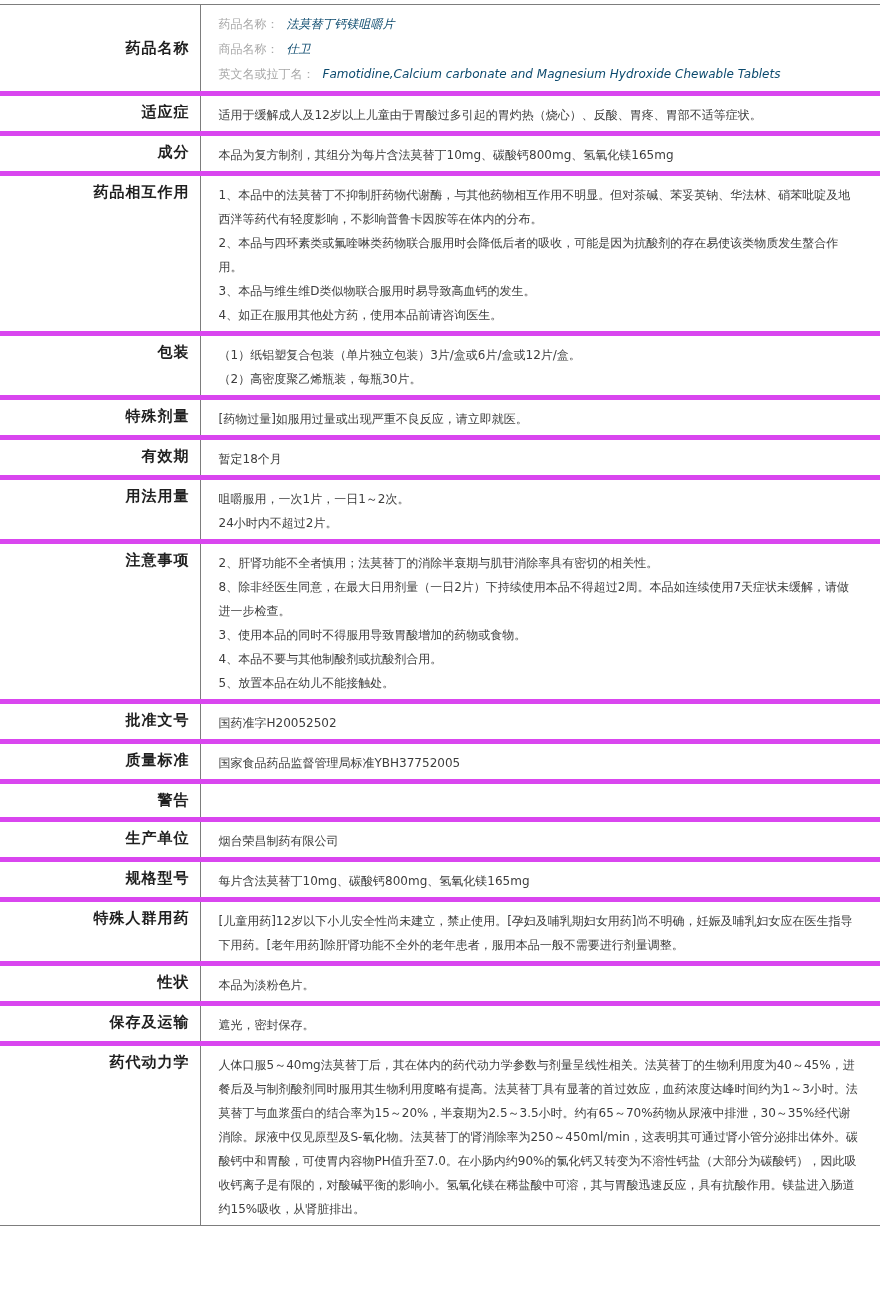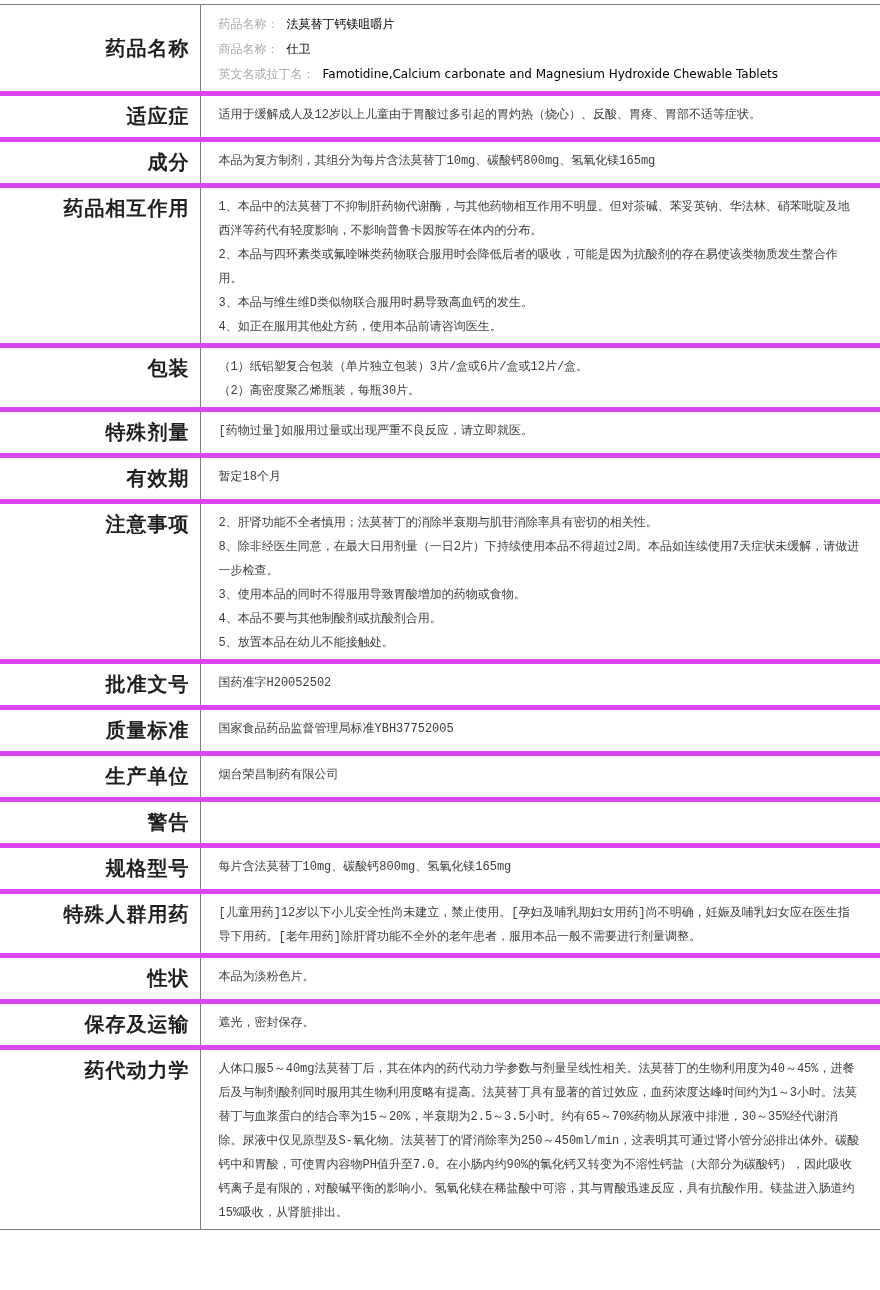--- a/index.html
+++ b/index.html
@@ -22,45 +22,45 @@
   }
   table.drug-table tr + tr {
     border-top: 5px solid #d946ef;
   }
   th.row-label {
     width: 200px;
     border-right: 1px solid #7d7d7d;
     text-align: right;
     vertical-align: top;
     padding: 7px 10px 7px 0;
-    font-size: 20px;
+    font-size: 15px;
     font-weight: bold;
     color: #1f1f1f;
     letter-spacing: 1px;
   }
   tr.row-middle th.row-label {
     vertical-align: middle;
   }
   td.row-content {
     vertical-align: top;
     padding: 7px 20px 4px 18px;
     font-size: 12px;
     line-height: 24px;
     color: #3d3d3d;
     word-break: break-word;
   }
-  .content-line { min-height: 24px; font-family: Liberation Mono, monospace; }
+  .content-line { min-height: 24px; }
   .pair-row { display: flex; line-height: 25px; }
   .pair-label {
     color: #a8a8a8;
     white-space: nowrap;
     margin-right: 8px;
     flex: 0 0 auto;
   }
-  .pair-value { flex: 1 1 auto; color: #000000; }
+  .pair-value { flex: 1 1 auto; color: #0c4a6e; font-style: italic; }
   .empty-line { height: 21px; }
 </style>
 </head>
 <body>
 
 <table class="drug-table">
   <colgroup>
     <col style="width:200px">
     <col style="width:680px">
   </colgroup>
@@ -116,20 +116,27 @@
           <div class="content-line">[药物过量]如服用过量或出现严重不良反应，请立即就医。</div>
         </td>
       </tr>
       <tr>
         <th class="row-label">有效期</th>
         <td class="row-content">
           <div class="content-line">暂定18个月</div>
         </td>
       </tr>
       <tr>
+        <th class="row-label">用法用量</th>
+        <td class="row-content">
+          <div class="content-line">咀嚼服用，一次1片，一日1～2次。</div>
+          <div class="content-line">24小时内不超过2片。</div>
+        </td>
+      </tr>
+      <tr>
         <th class="row-label">注意事项</th>
         <td class="row-content">
           <div class="content-line">2、肝肾功能不全者慎用；法莫替丁的消除半衰期与肌苷消除率具有密切的相关性。</div>
           <div class="content-line">8、除非经医生同意，在最大日用剂量（一日2片）下持续使用本品不得超过2周。本品如连续使用7天症状未缓解，请做进一步检查。</div>
           <div class="content-line">3、使用本品的同时不得服用导致胃酸增加的药物或食物。</div>
           <div class="content-line">4、本品不要与其他制酸剂或抗酸剂合用。</div>
           <div class="content-line">5、放置本品在幼儿不能接触处。</div>
         </td>
       </tr>
       <tr>
@@ -138,29 +145,29 @@
           <div class="content-line">国药准字H20052502</div>
         </td>
       </tr>
       <tr>
         <th class="row-label">质量标准</th>
         <td class="row-content">
           <div class="content-line">国家食品药品监督管理局标准YBH37752005</div>
         </td>
       </tr>
       <tr>
+        <th class="row-label">警告</th>
+        <td class="row-content">
+          <div class="empty-line"></div>
+        </td>
+      </tr>
+      <tr>
         <th class="row-label">生产单位</th>
         <td class="row-content">
           <div class="content-line">烟台荣昌制药有限公司</div>
-        </td>
-      </tr>
-      <tr>
-        <th class="row-label">警告</th>
-        <td class="row-content">
-          <div class="empty-line"></div>
         </td>
       </tr>
       <tr>
         <th class="row-label">规格型号</th>
         <td class="row-content">
           <div class="content-line">每片含法莫替丁10mg、碳酸钙800mg、氢氧化镁165mg</div>
         </td>
       </tr>
       <tr>
         <th class="row-label">特殊人群用药</th>

